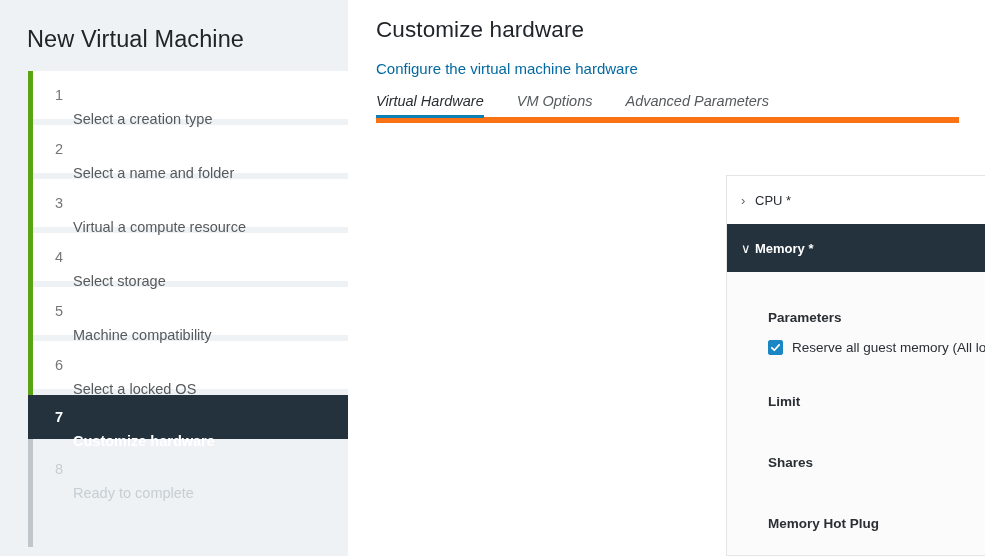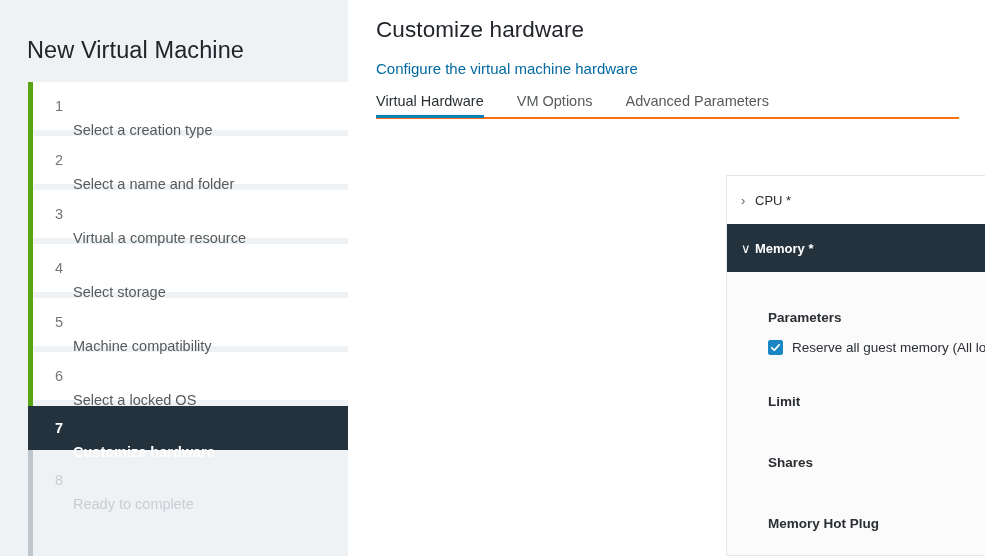--- a/index.html
+++ b/index.html
@@ -28,21 +28,21 @@
     height: 556px;
     background: #eef2f5;
     position: relative;
     flex: 0 0 348px;
     box-sizing: border-box;
   }
   .sidebar-title {
     font-size: 23.5px;
     color: #21252a;
     font-weight: 400;
-    padding: 37px 0 0 27px;
+    padding: 26px 0 0 27px;
     letter-spacing: 0.1px;
   }
   .wizard {
     position: relative;
     margin-top: 18px;
     padding-left: 28px;
   }
   .rail {
     position: absolute;
     left: 28px;
@@ -122,23 +122,24 @@
   }
   .main-sub {
     font-size: 15px;
     color: #0369a1;
     margin-top: 17px;
   }
   .tabs {
     margin-top: 16px;
     display: flex;
     align-items: flex-end;
-    border-bottom: 2px solid #f97316;
+    border-bottom: 6px solid #f97316;
     width: 583px;
     box-sizing: border-box;
+    font-style: italic;
   }
   .tab {
     font-size: 14.5px;
     color: #565a5c;
     padding: 0 0 8px 0;
     margin-right: 33px;
     position: relative;
     white-space: nowrap;
   }
   .tab.active {

